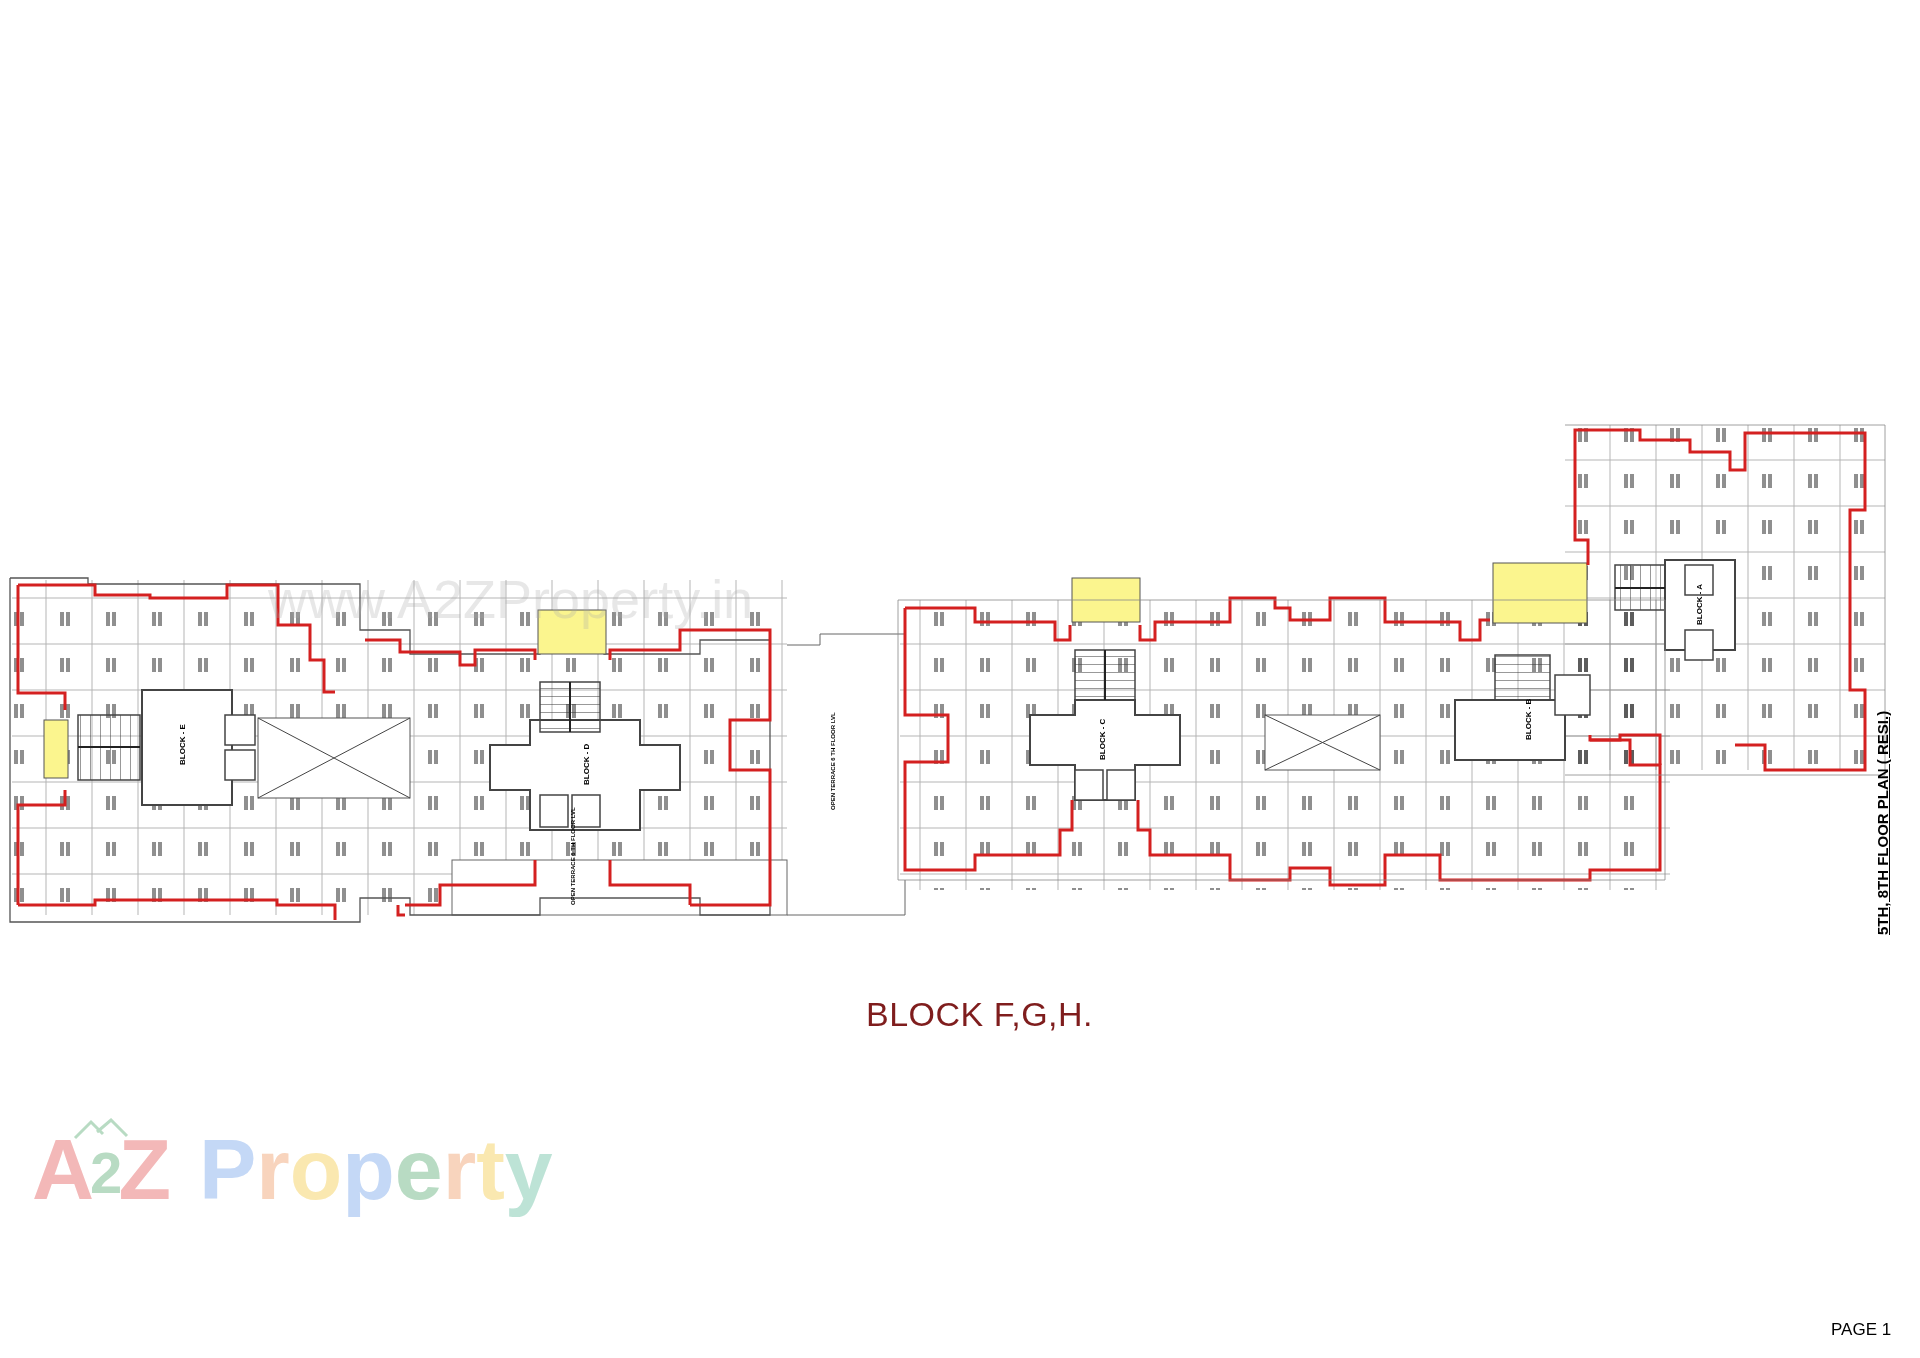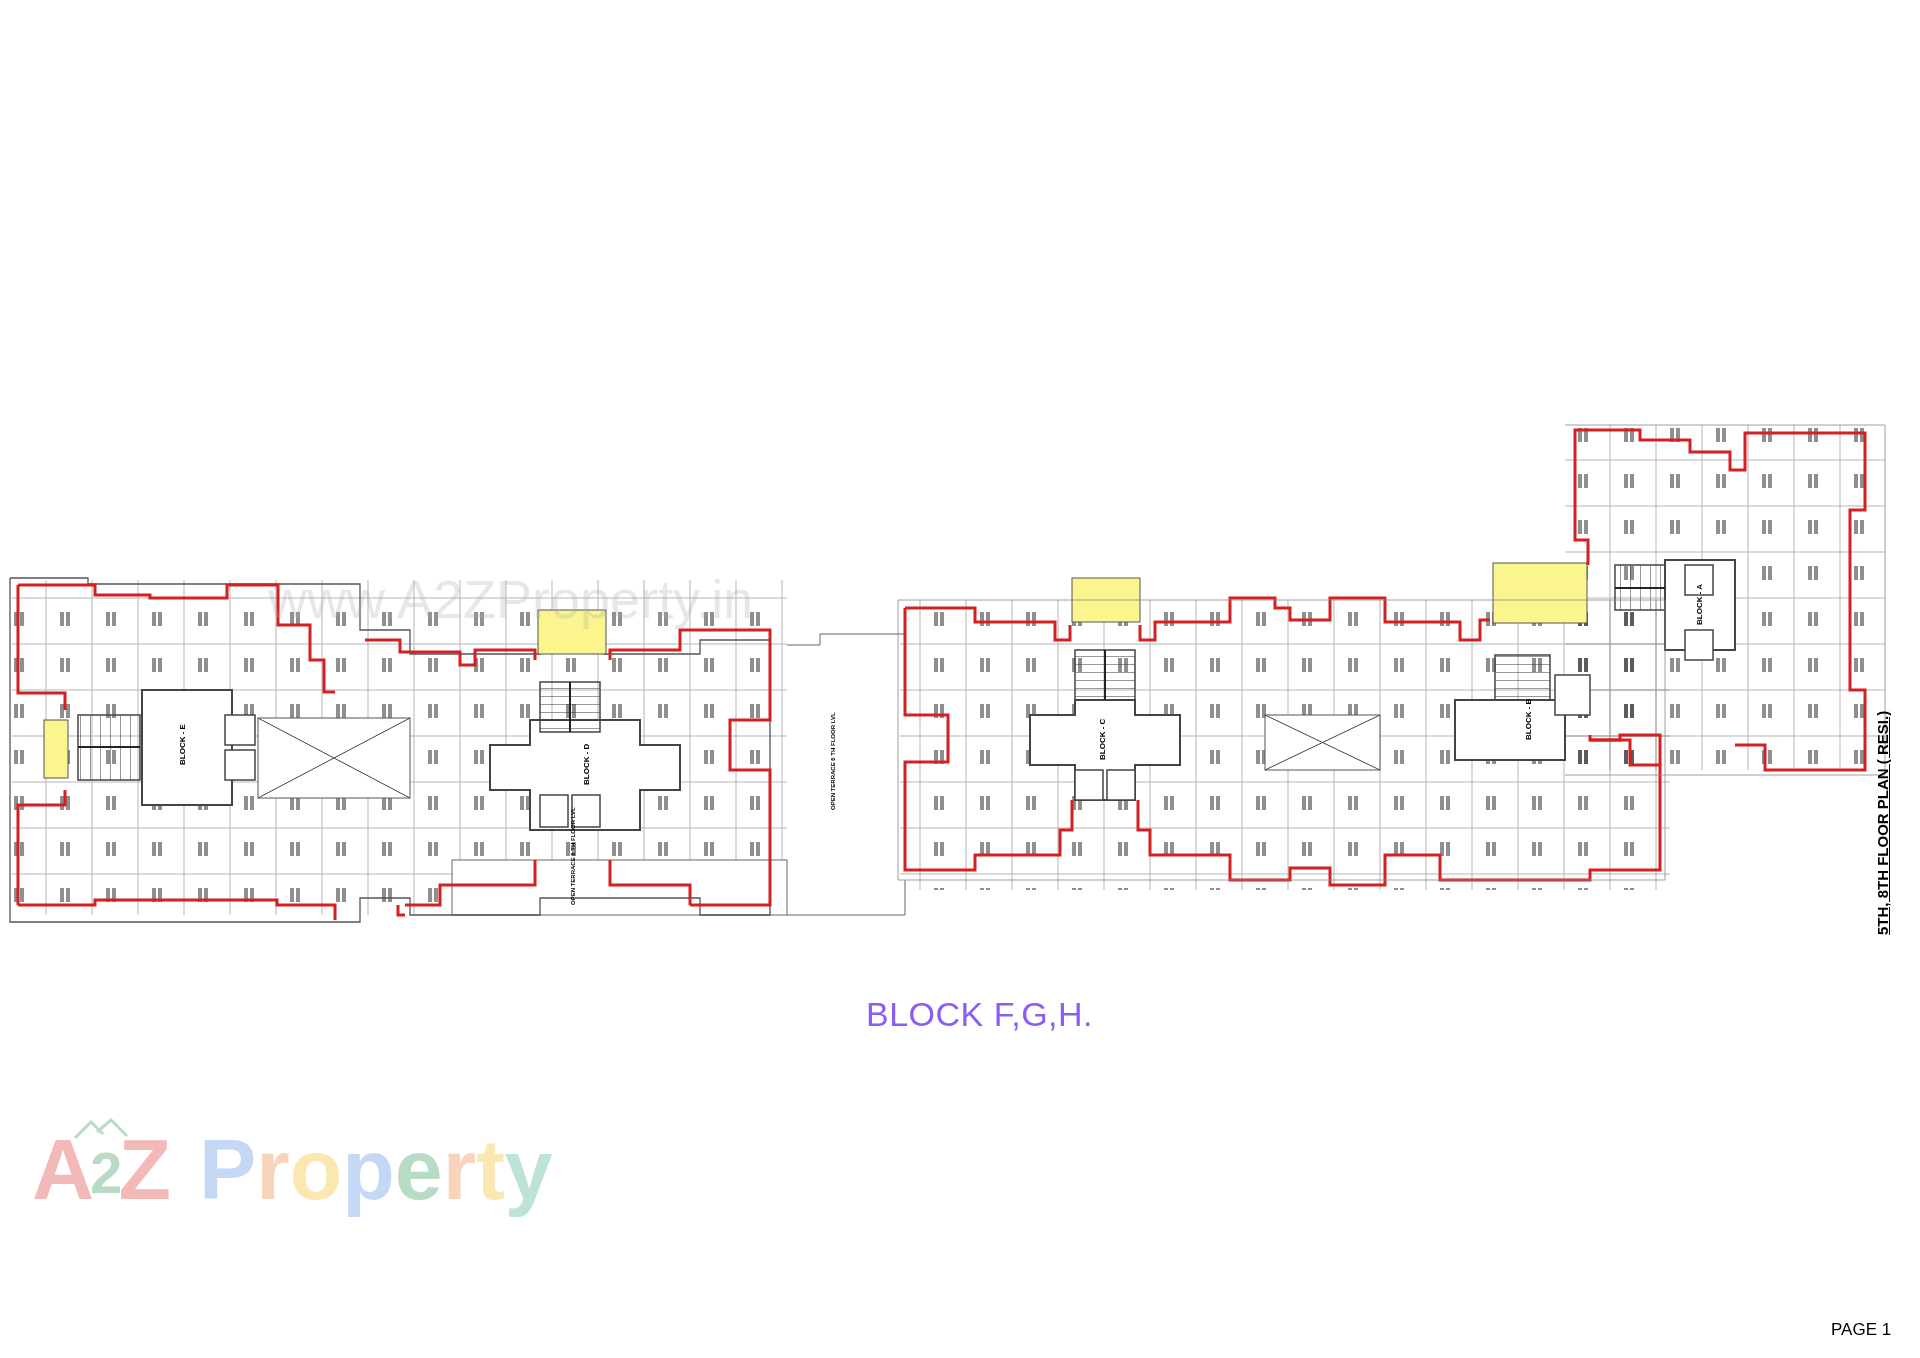--- a/index.html
+++ b/index.html
@@ -1,19 +1,19 @@
 <!DOCTYPE html>
 <html><head>
 <meta charset="utf-8">
 <style>
   html, body { margin: 0; padding: 0; background: #ffffff; }
   body { width: 1920px; height: 1358px; position: relative; overflow: hidden; font-family: "Liberation Sans", sans-serif; }
   .page { position: absolute; left: 0; top: 0; width: 1920px; height: 1074px; background: #fff; }
   svg.plan { position: absolute; left: 0; top: 0; }
-  .block-title { position: absolute; left: 866px; top: 995px; font-size: 34px; color: #8b5cf6; letter-spacing: 0.5px; white-space: nowrap; }
+  .block-title { position: absolute; left: 866px; top: 995px; font-size: 34px; color: #7f1d1d; letter-spacing: 0.5px; white-space: nowrap; }
   .plan-label { position: absolute; left: 1874px; top: 935px; transform: rotate(-90deg); transform-origin: left top; font-size: 15px; font-weight: bold; color: #000; text-decoration: underline; white-space: nowrap; }
   .page-number { position: absolute; left: 1831px; top: 1320px; font-size: 17px; color: #000; white-space: nowrap; }
   .wm-url { position: absolute; left: 268px; top: 568px; font-size: 54px; color: rgba(170,170,170,0.28); white-space: nowrap; letter-spacing: 0px; }
   .wm-logo { position: absolute; left: 32px; top: 1120px; font-size: 86px; font-weight: bold; white-space: nowrap; }
   .wm-logo span { display: inline-block; }
   .wm-a { color: #f3b8b8; }
   .wm-2 { color: #b8dbc3; font-size: 58px; vertical-align: 6px; margin: 0 -4px; }
   .wm-z { color: #f3b8b8; }
   .wm-p { color: #c4d8f6; margin-left: 28px; }
   .wm-r { color: #f8d4bd; }

